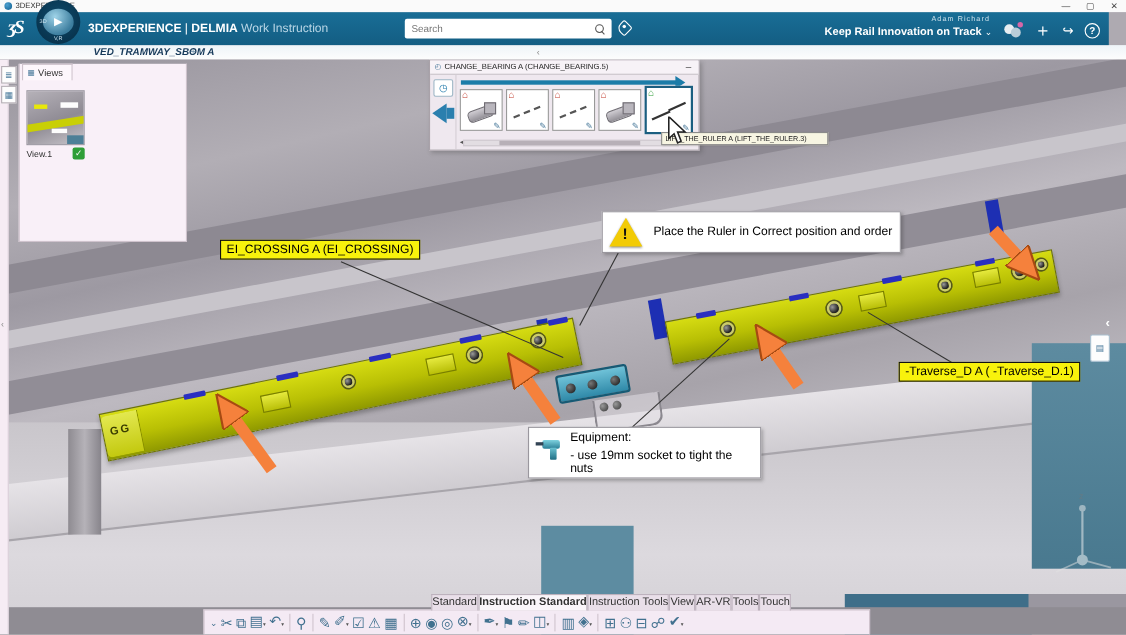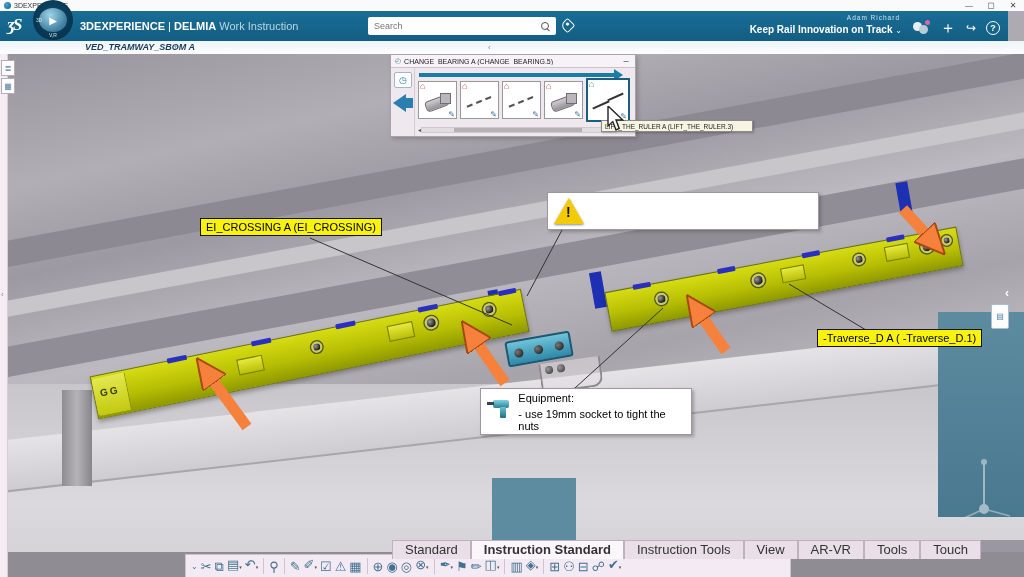--- a/index.html
+++ b/index.html
@@ -148,21 +148,21 @@
   .legacy-t1{position:absolute;left:0;top:14px;width:100%;text-align:center;font-size:7px;font-weight:bold;color:#2e2c33;letter-spacing:.5px;}
   .legacy-t2{position:absolute;left:0;top:24px;width:100%;text-align:center;font-size:12px;font-weight:bold;color:#efeef2;}
   .right-chevron{position:absolute;left:1005px;top:232px;font-size:12px;font-weight:bold;color:#fff;z-index:30;}
   .right-minibtn{position:absolute;left:991px;top:250px;width:18px;height:25px;background:#fdfdfd;border:1px solid #a9c0d0;border-radius:2px;font-size:8px;color:#4a7a9b;text-align:center;line-height:24px;z-index:30;}
 
   
   .triad{position:absolute;left:948px;top:390px;z-index:10;opacity:.5;}
 
   
   .btm-tabs{position:absolute;left:392px;top:486px;display:flex;z-index:44;}
-  .btm-tab{background:#e9dfe9;border:1px solid #bdb2bd;border-bottom:none;padding:1px 12px 2px;font-size:13px;color:#333;white-space:nowrap;}
+  .btm-tab{background:#e9dfe9;border:1px solid #bdb2bd;border-bottom:none;padding:1px 0 2px;font-size:10px;color:#333;white-space:nowrap;}
   .btm-tab.active{background:#faf6fa;font-weight:bold;}
   .toolbar{position:absolute;left:185px;top:500px;width:606px;height:23px;background:#f4eaf4;border:1px solid #cfc3cd;border-bottom:none;display:flex;align-items:center;gap:3px;padding:0 5px;z-index:43;}
   .tb-icon{font-size:13px;color:#41718f;line-height:21px;position:relative;white-space:nowrap;}
   .tb-caret{font-size:5px;color:#555;margin-left:0px;}
   .tb-sep{width:1px;height:16px;background:#cfc3cd;margin:0 2px;}
 
   svg.overlay{position:absolute;left:0;top:0;z-index:15;pointer-events:none;}
 </style>
 </head>
 <body>
@@ -294,39 +294,55 @@
         <line x1="726" y1="297" x2="702.5" y2="263.4" marker-end="url(#oh)"></line>
         <line x1="903" y1="155" x2="926.4" y2="180.4" marker-end="url(#oh)"></line>
       </g>
     </svg>
 
     <div class="ylabel" style="left:200px;top:164px;">EI_CROSSING A (EI_CROSSING)</div>
     <div class="ylabel" style="left:817px;top:275px;">-Traverse_D A ( -Traverse_D.1)</div>
 
     <div class="notebox warnbox">
       <span class="warn-tri"></span>
+      <span class="warn-text">Place the Ruler in Correct position and order</span>
     </div>
 
     <div class="notebox equipbox">
       <span class="drill">
           <span class="bodyp"></span>
           <span class="bit"></span>
           <span class="grip"></span>
         </span>
       <span class="equip-lines">
         <span class="t1">Equipment:</span>
         <span class="t2">- use 19mm socket to tight the nuts</span>
       </span>
     </div>
 
     <div class="left-strip"></div>
     <span class="left-chevron">‹</span>
     <div class="side-btn" style="left:1px;top:6px;">≣</div>
     <div class="side-btn" style="left:1px;top:24px;">▦</div>
 
+    <div class="views-panel">
+      <div class="views-tab">
+        <span class="vicon">▦</span>
+        <span>Views</span>
+      </div>
+      <div class="vthumb">
+        <span class="ybar"></span>
+          <span class="wb1"></span>
+          <span class="wb2"></span>
+          <span class="wb3"></span>
+          <span class="teal"></span>
+      </div>
+      <span class="vlabel">View.1</span>
+      <span class="vcheck">✓</span>
+    </div>
 
     <div class="proc-panel">
       <div class="proc-title">
         <span class="picon">◴</span>
         <span class="ptext">CHANGE_BEARING A (CHANGE_BEARING.5)</span>
         <span class="proc-min">–</span>
       </div>
       <div class="proc-body">
         <div class="proc-leftcol">
           <span class="ptool">◷</span>

